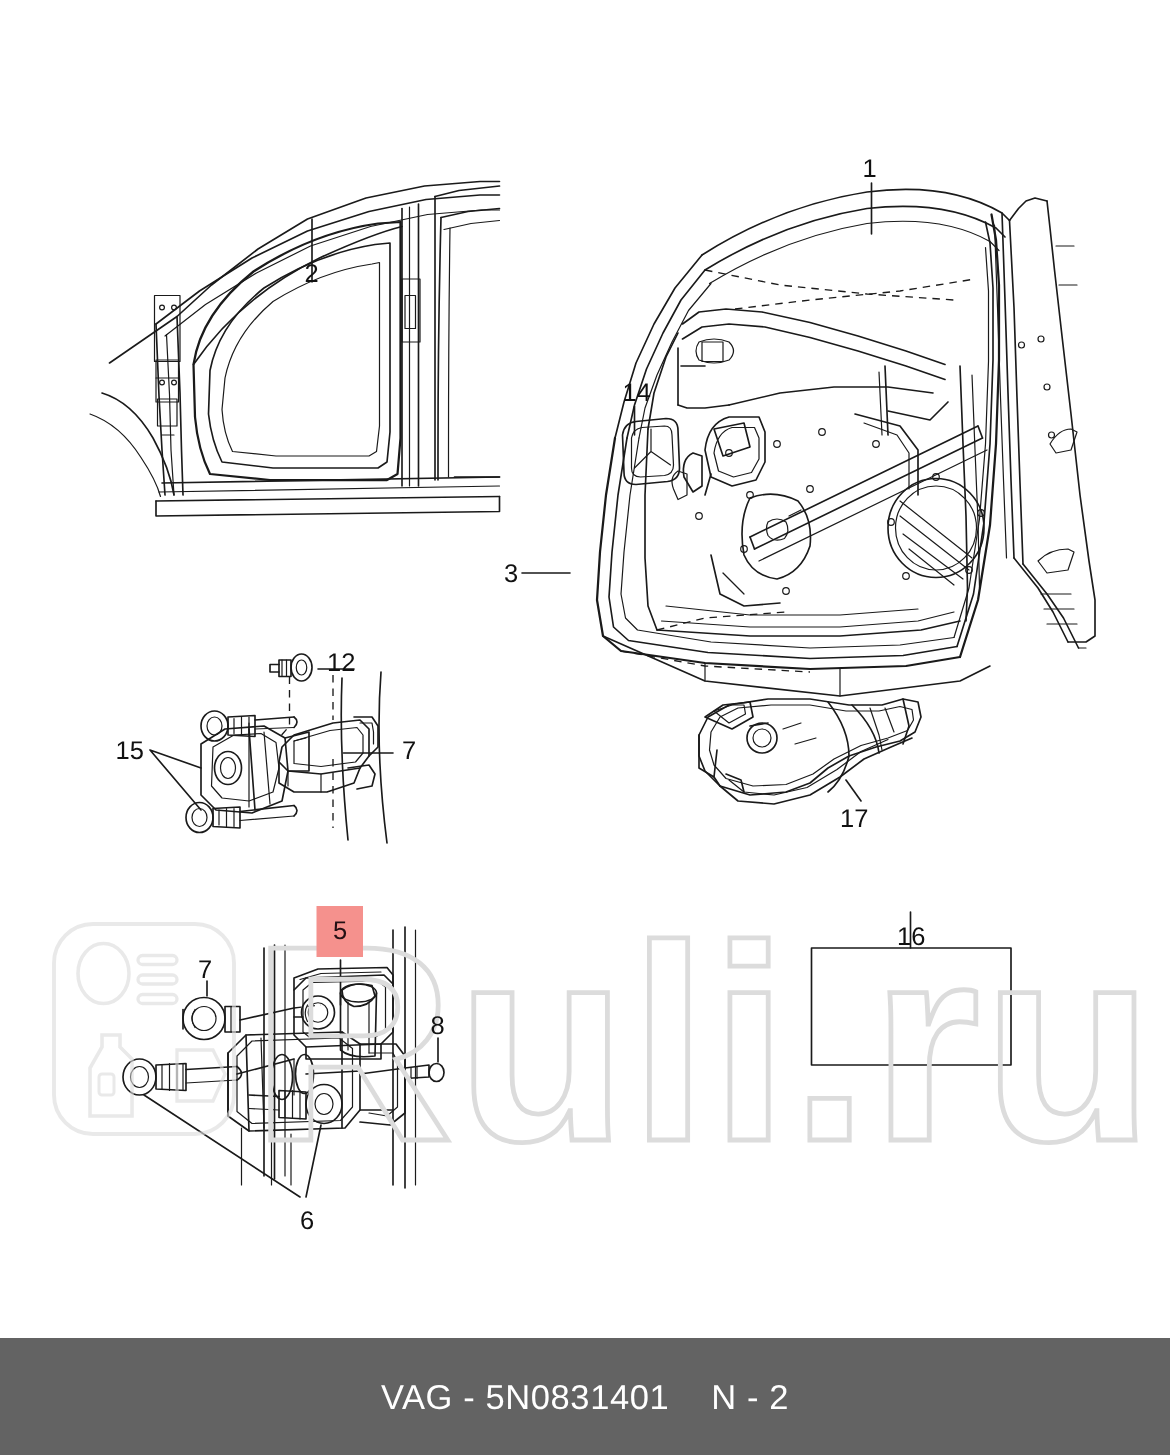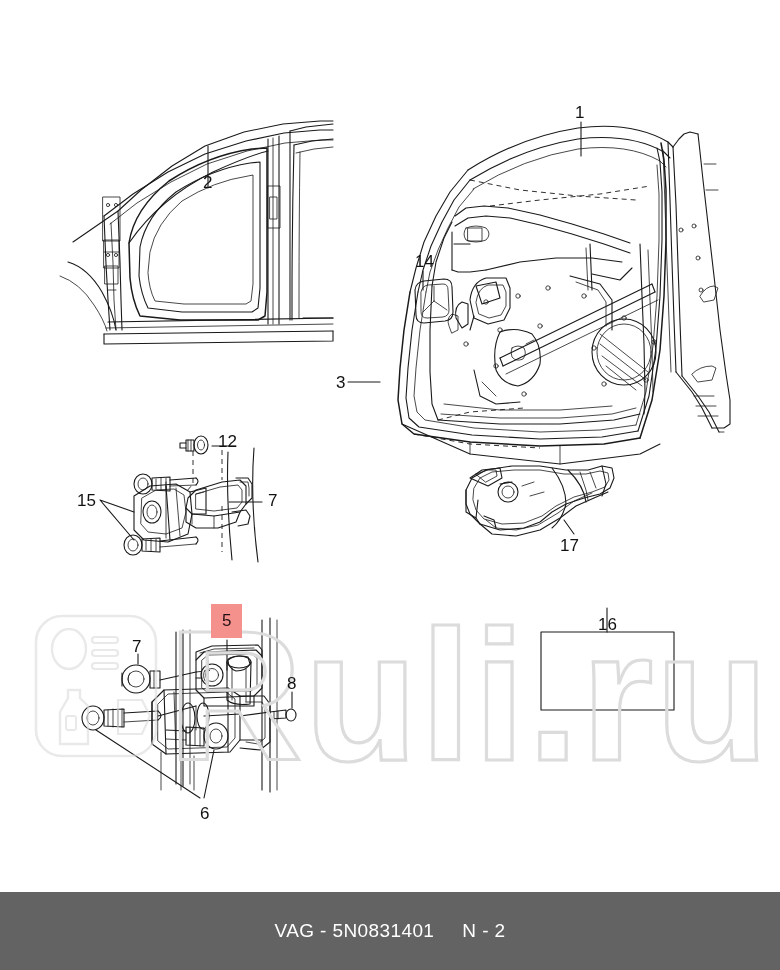--- a/index.html
+++ b/index.html
@@ -41,21 +41,21 @@
     background: #636363;
     display: flex;
     align-items: center;
     justify-content: center;
   }
   #footer-inner {
     display: flex;
     align-items: baseline;
     gap: 28px;
     color: #ffffff;
-    font-size: 19px;
+    font-size: 23px;
     letter-spacing: 0.4px;
   }
   .callout {
     position: absolute;
     font-family: "Liberation Sans", sans-serif;
     font-size: 17px;
     color: #111111;
     line-height: 1;
     white-space: nowrap;
   }

